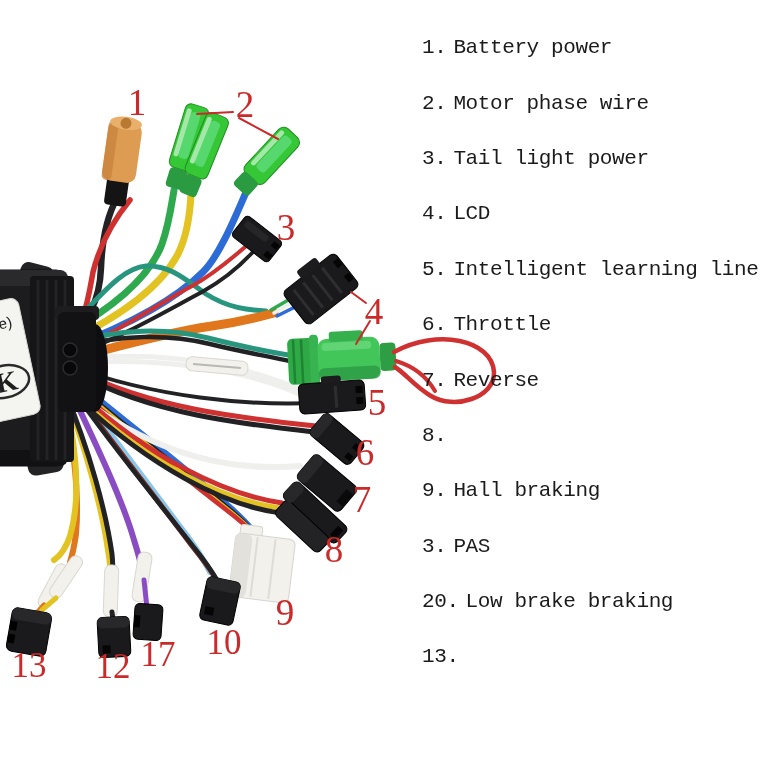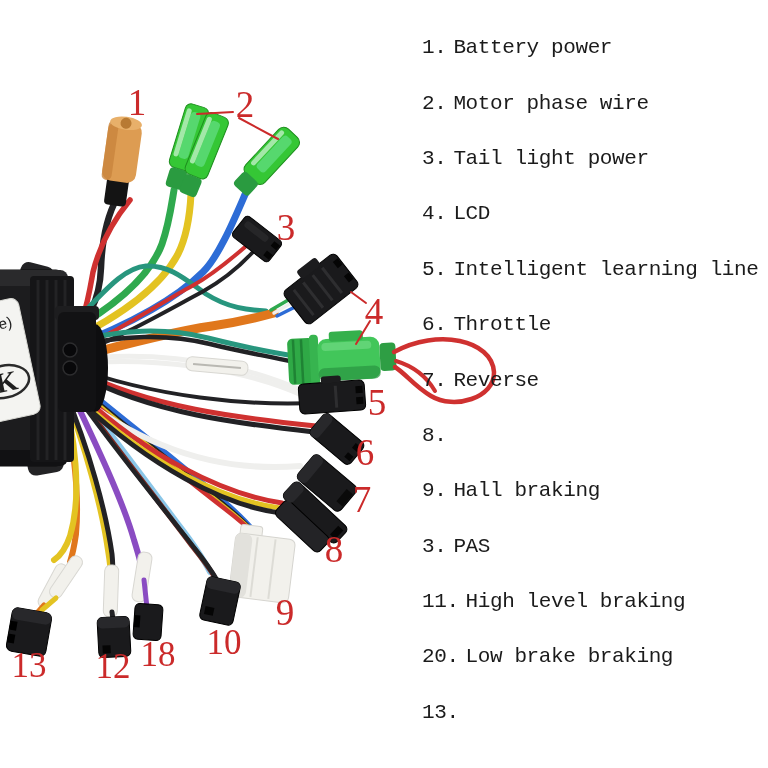--- a/index.html
+++ b/index.html
@@ -265,21 +265,21 @@
 <span class="marker" style="left:137px;top:102px">1</span>
 <span class="marker" style="left:245px;top:104px">2</span>
 <span class="marker" style="left:286px;top:227px">3</span>
 <span class="marker" style="left:374px;top:311px">4</span>
 <span class="marker" style="left:377px;top:402px">5</span>
 <span class="marker" style="left:365px;top:452px">6</span>
 <span class="marker" style="left:362px;top:499px">7</span>
 <span class="marker" style="left:334px;top:549px">8</span>
 <span class="marker" style="left:285px;top:612px">9</span>
 <span class="marker two" style="left:224px;top:642px">10</span>
-<span class="marker two" style="left:158px;top:654px">18</span>
+<span class="marker two" style="left:158px;top:654px">17</span>
 <span class="marker two" style="left:113px;top:666px">12</span>
 <span class="marker two" style="left:29px;top:665px">13</span>
 
 <div class="legend">
   <div class="legend-row">
       <span class="legend-num">1.</span>
       <span>Battery power</span>
     </div>
   <div class="legend-row">
       <span class="legend-num">2.</span>
@@ -310,23 +310,19 @@
     </div>
   <div class="legend-row">
       <span class="legend-num">9.</span>
       <span>Hall braking</span>
     </div>
   <div class="legend-row">
       <span class="legend-num">3.</span>
       <span>PAS</span>
     </div>
   <div class="legend-row">
-      <span class="legend-num">11.</span>
-      <span>High level braking</span>
-    </div>
-  <div class="legend-row">
       <span class="legend-num">20.</span>
       <span>Low brake braking</span>
     </div>
   <div class="legend-row">
       <span class="legend-num">13.</span>
     </div>
 </div>
 
 </body></html>

